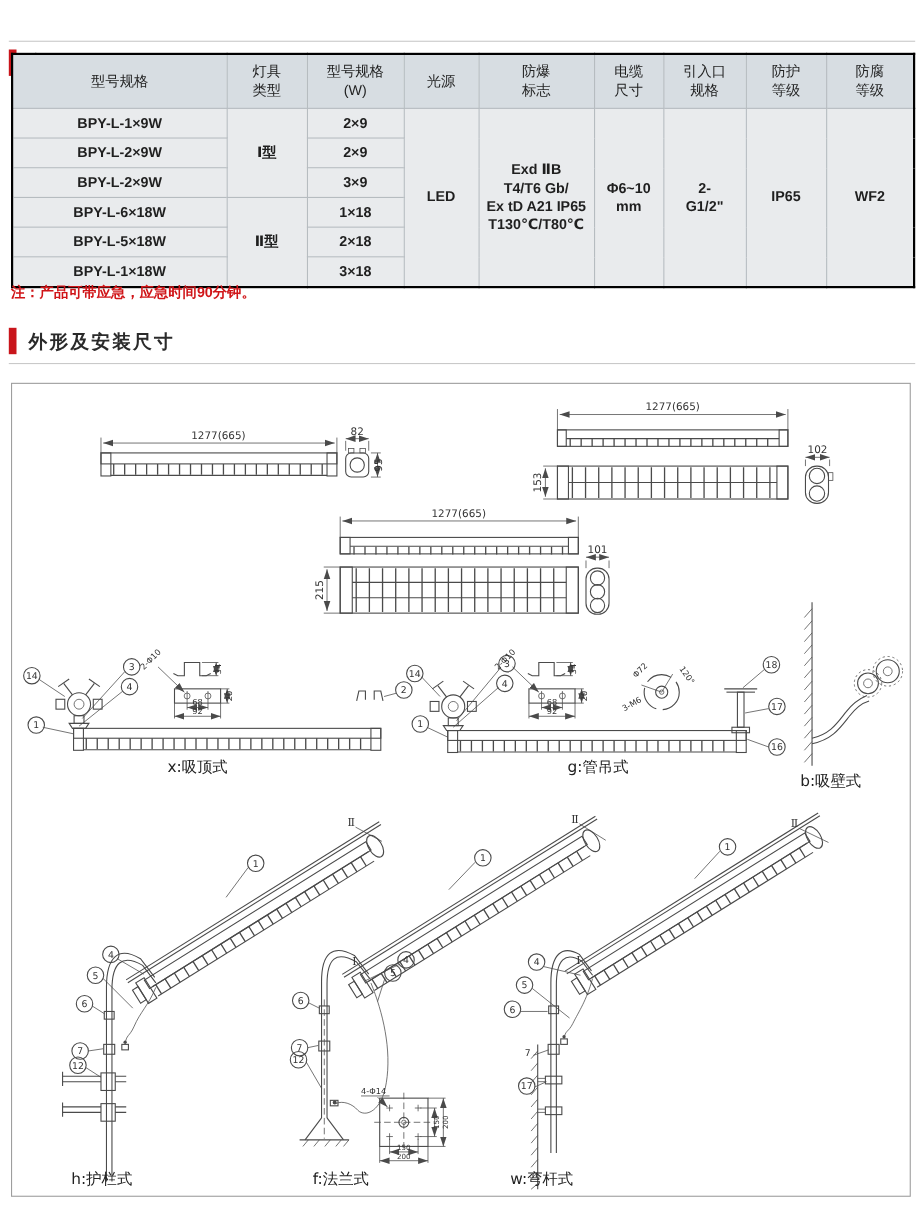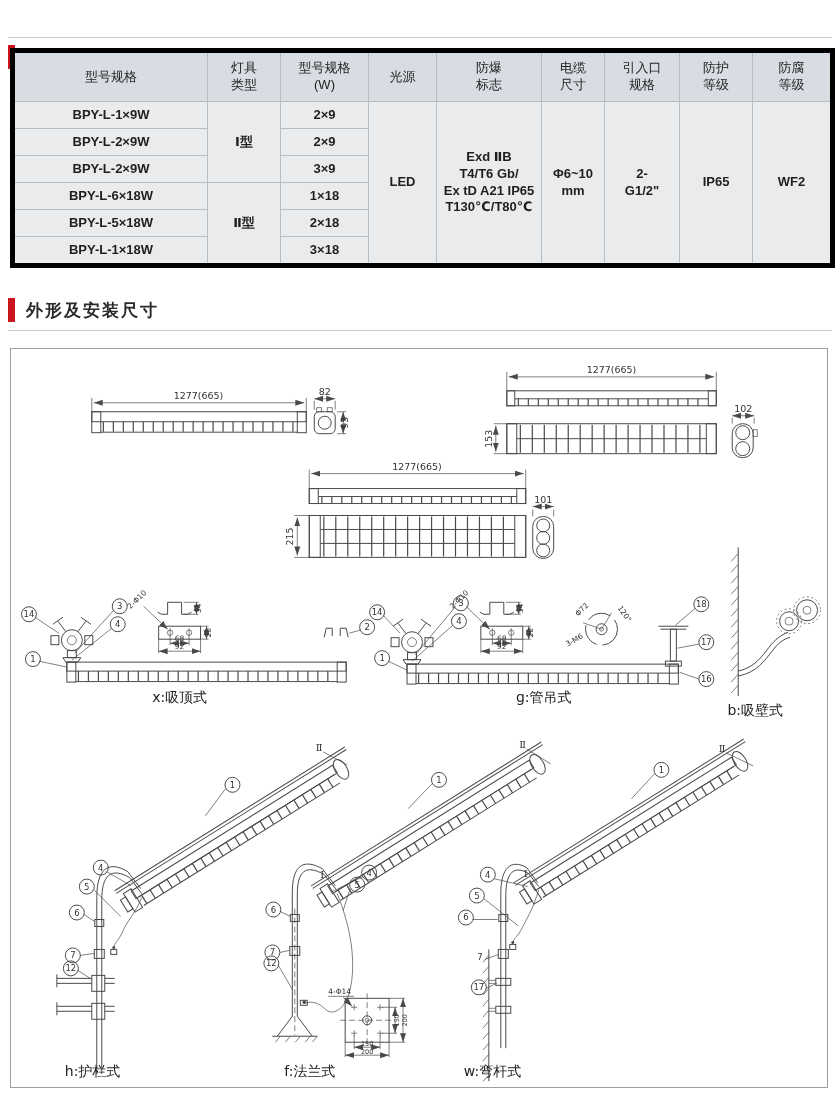--- a/index.html
+++ b/index.html
@@ -2,21 +2,21 @@
 <html><head>
 <meta charset="utf-8">
 <style>
   html,body{margin:0;padding:0;background:#fff;}
   body{font-family:"Liberation Sans","DejaVu Sans",sans-serif;}
   .page{position:relative;width:840px;height:1102px;background:#fff;overflow:hidden;}
   .sec{position:absolute;left:8px;display:flex;align-items:center;gap:11px;}
   .sec .bar{width:7px;height:24px;background:#c9151b;}
   .sec h2{margin:0;font-size:17px;font-weight:bold;color:#2a2a2a;letter-spacing:2px;}
   .rule{position:absolute;left:8px;width:824px;height:1px;background:#c9c9c9;}
-  table.spec{position:absolute;top:48px;left:10px;width:820px;border-collapse:collapse;table-layout:fixed;border:5px solid #000000;}
+  table.spec{position:absolute;top:48px;left:10px;width:820px;border-collapse:collapse;table-layout:fixed;border:2px solid #000000;}
   .spec th{background:#d7dde2;height:48px;font-weight:normal;}
   .spec td{background:#e9ebed;height:26px;font-weight:bold;}
   .spec th,.spec td{border:1px solid #b6bcc0;font-size:13px;color:#1f1f1f;text-align:center;vertical-align:middle;white-space:pre-line;line-height:1.3;padding:0 2px;}
   .note{position:absolute;left:10px;top:257px;font-size:13px;font-weight:bold;color:#d01518;}
   .drawbox{position:absolute;left:10px;top:348px;width:818px;height:740px;border:1px solid #9e9e9e;background:#fff;box-sizing:border-box;}
   svg .ln{stroke:#4a4a4a;stroke-width:1;fill:none;}
   svg .lnt{stroke:#4a4a4a;stroke-width:.7;fill:none;}
   svg .dim{stroke:#4a4a4a;stroke-width:.7;fill:none;}
   svg .fence{stroke:#4a4a4a;stroke-width:10;stroke-dasharray:1.2 8.8;fill:none;}
   svg .fence7{stroke:#4a4a4a;stroke-width:7;stroke-dasharray:1.2 8.8;fill:none;}
@@ -110,20 +110,21 @@
         <td>BPY-L-5×18W</td>
         <td>2×18</td>
       </tr>
       <tr>
         <td>BPY-L-1×18W</td>
         <td>3×18</td>
       </tr>
     </tbody>
   </table>
 
+  <div class="note">注：产品可带应急，应急时间90分钟。</div>
 
   <div class="sec" style="top:298px;">
     <div class="bar"></div>
     <h2>外形及安装尺寸</h2>
   </div>
   <div class="rule" style="top:330px;"></div>
 
   <div class="drawbox">
   <svg viewBox="0 0 818 738" width="816" height="738">
     <defs>

